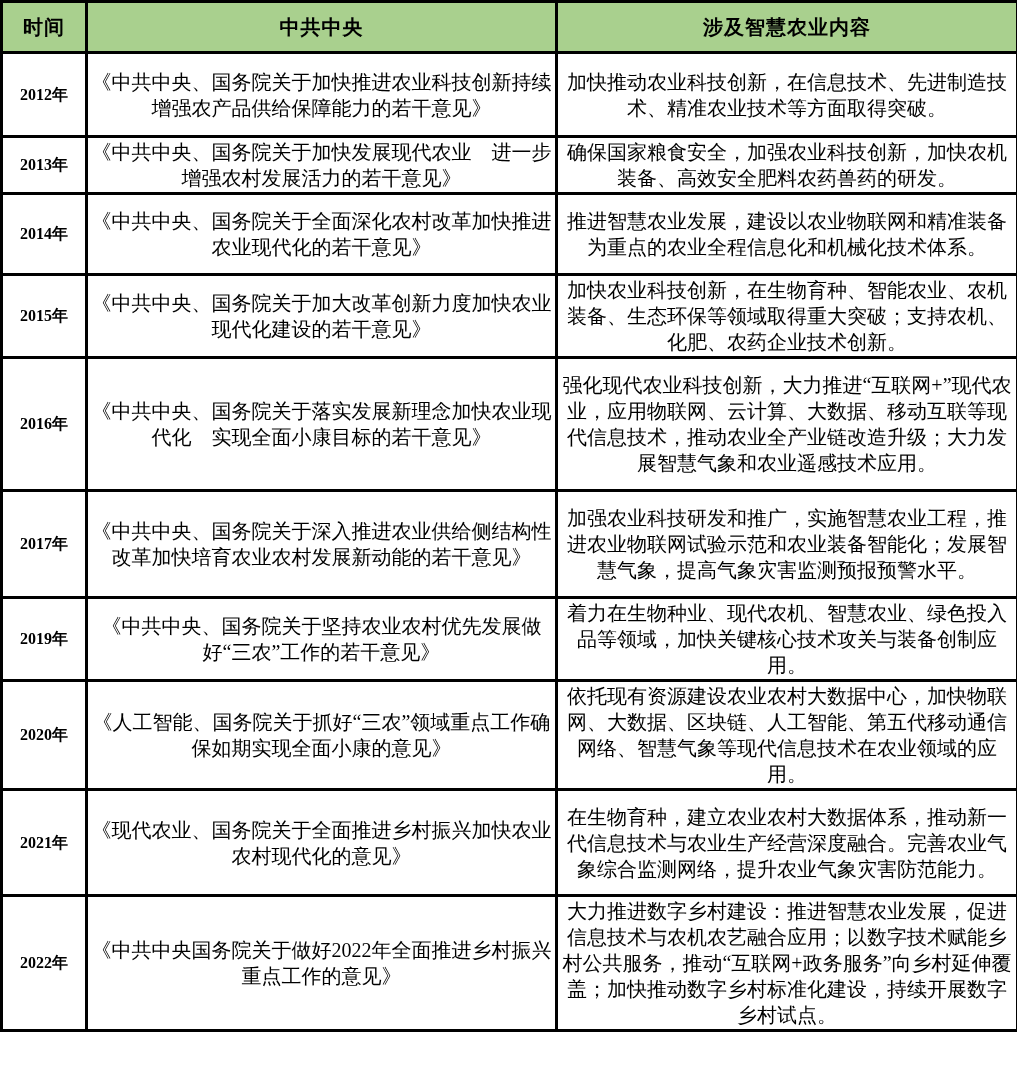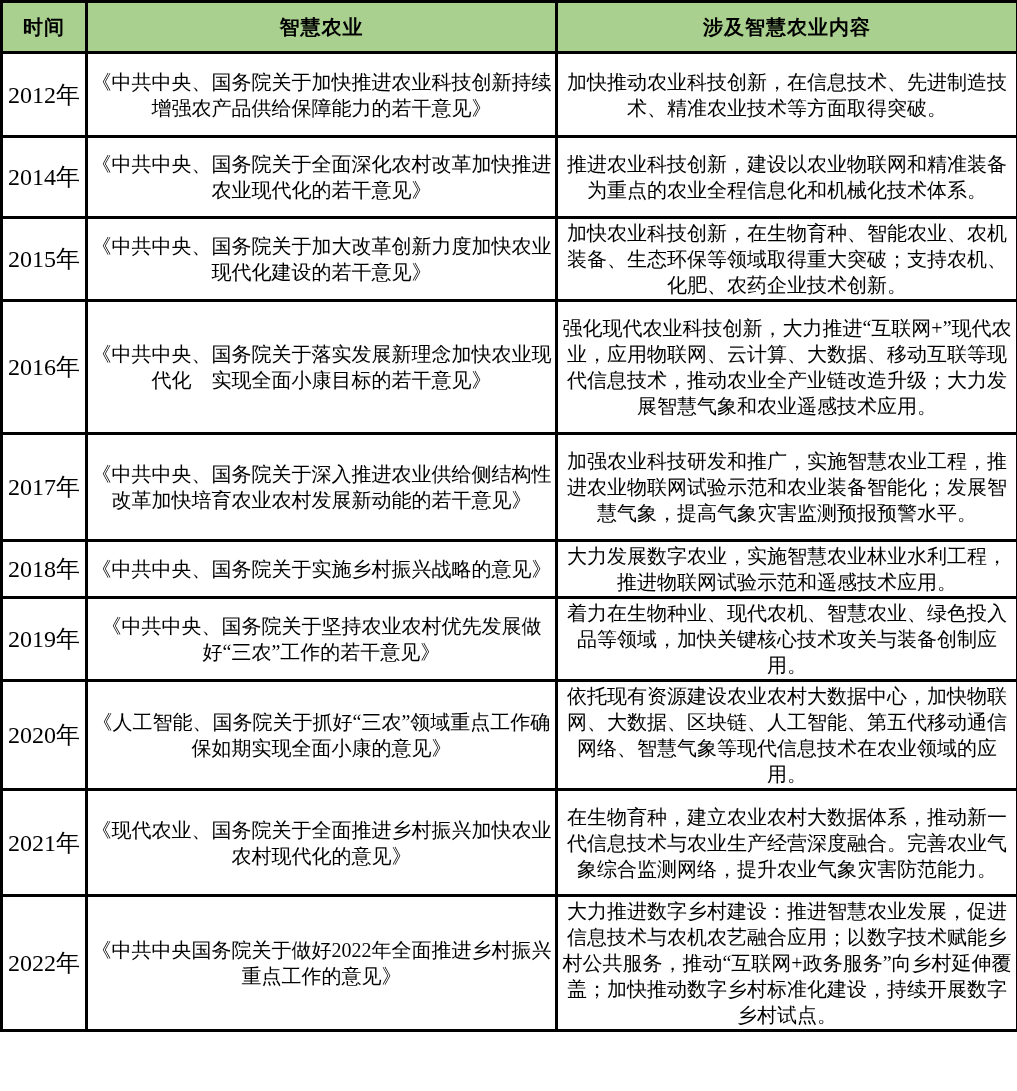--- a/index.html
+++ b/index.html
@@ -36,72 +36,73 @@
     word-break: break-all;
     overflow-wrap: anywhere;
   }
   .policy-table th {
     background: #a9d08e;
     font-weight: bold;
     height: 46px;
     letter-spacing: 1px;
   }
   .policy-table td.year-cell {
-    font-size: 24px;
+    font-size: 16px;
     white-space: nowrap;
     padding: 0;
+    font-weight: bold;
   }
 </style>
 </head>
 <body>
 
 <div class="page">
   <table class="policy-table">
     <colgroup>
       <col class="c-year">
       <col class="c-doc">
       <col class="c-content">
     </colgroup>
     <thead>
       <tr>
         <th>时间</th>
-        <th>智慧农业</th>
+        <th>中共中央</th>
         <th>涉及智慧农业内容</th>
       </tr>
     </thead>
     <tbody>
       <tr style="height:84px;">
         <td class="year-cell">2012年</td>
         <td>《中共中央、国务院关于加快推进农业科技创新持续增强农产品供给保障能力的若干意见》</td>
         <td>加快推动农业科技创新，在信息技术、先进制造技术、精准农业技术等方面取得突破。</td>
       </tr>
+      <tr style="height:50px;">
+        <td class="year-cell">2013年</td>
+        <td>《中共中央、国务院关于加快发展现代农业　进一步增强农村发展活力的若干意见》</td>
+        <td>确保国家粮食安全，加强农业科技创新，加快农机装备、高效安全肥料农药兽药的研发。</td>
+      </tr>
       <tr style="height:81px;">
         <td class="year-cell">2014年</td>
         <td>《中共中央、国务院关于全面深化农村改革加快推进农业现代化的若干意见》</td>
-        <td>推进农业科技创新，建设以农业物联网和精准装备为重点的农业全程信息化和机械化技术体系。</td>
+        <td>推进智慧农业发展，建设以农业物联网和精准装备为重点的农业全程信息化和机械化技术体系。</td>
       </tr>
       <tr style="height:79px;">
         <td class="year-cell">2015年</td>
         <td>《中共中央、国务院关于加大改革创新力度加快农业现代化建设的若干意见》</td>
         <td>加快农业科技创新，在生物育种、智能农业、农机装备、生态环保等领域取得重大突破；支持农机、化肥、农药企业技术创新。</td>
       </tr>
       <tr style="height:133px;">
         <td class="year-cell">2016年</td>
         <td>《中共中央、国务院关于落实发展新理念加快农业现代化　实现全面小康目标的若干意见》</td>
         <td>强化现代农业科技创新，大力推进“互联网+”现代农业，应用物联网、云计算、大数据、移动互联等现代信息技术，推动农业全产业链改造升级；大力发展智慧气象和农业遥感技术应用。</td>
       </tr>
       <tr style="height:107px;">
         <td class="year-cell">2017年</td>
         <td>《中共中央、国务院关于深入推进农业供给侧结构性改革加快培育农业农村发展新动能的若干意见》</td>
         <td>加强农业科技研发和推广，实施智慧农业工程，推进农业物联网试验示范和农业装备智能化；发展智慧气象，提高气象灾害监测预报预警水平。</td>
-      </tr>
-      <tr style="height:51px;">
-        <td class="year-cell">2018年</td>
-        <td>《中共中央、国务院关于实施乡村振兴战略的意见》</td>
-        <td>大力发展数字农业，实施智慧农业林业水利工程，推进物联网试验示范和遥感技术应用。</td>
       </tr>
       <tr style="height:79px;">
         <td class="year-cell">2019年</td>
         <td>《中共中央、国务院关于坚持农业农村优先发展做好“三农”工作的若干意见》</td>
         <td>着力在生物种业、现代农机、智慧农业、绿色投入品等领域，加快关键核心技术攻关与装备创制应用。</td>
       </tr>
       <tr style="height:106px;">
         <td class="year-cell">2020年</td>
         <td>《人工智能、国务院关于抓好“三农”领域重点工作确保如期实现全面小康的意见》</td>
         <td>依托现有资源建设农业农村大数据中心，加快物联网、大数据、区块链、人工智能、第五代移动通信网络、智慧气象等现代信息技术在农业领域的应用。</td>

